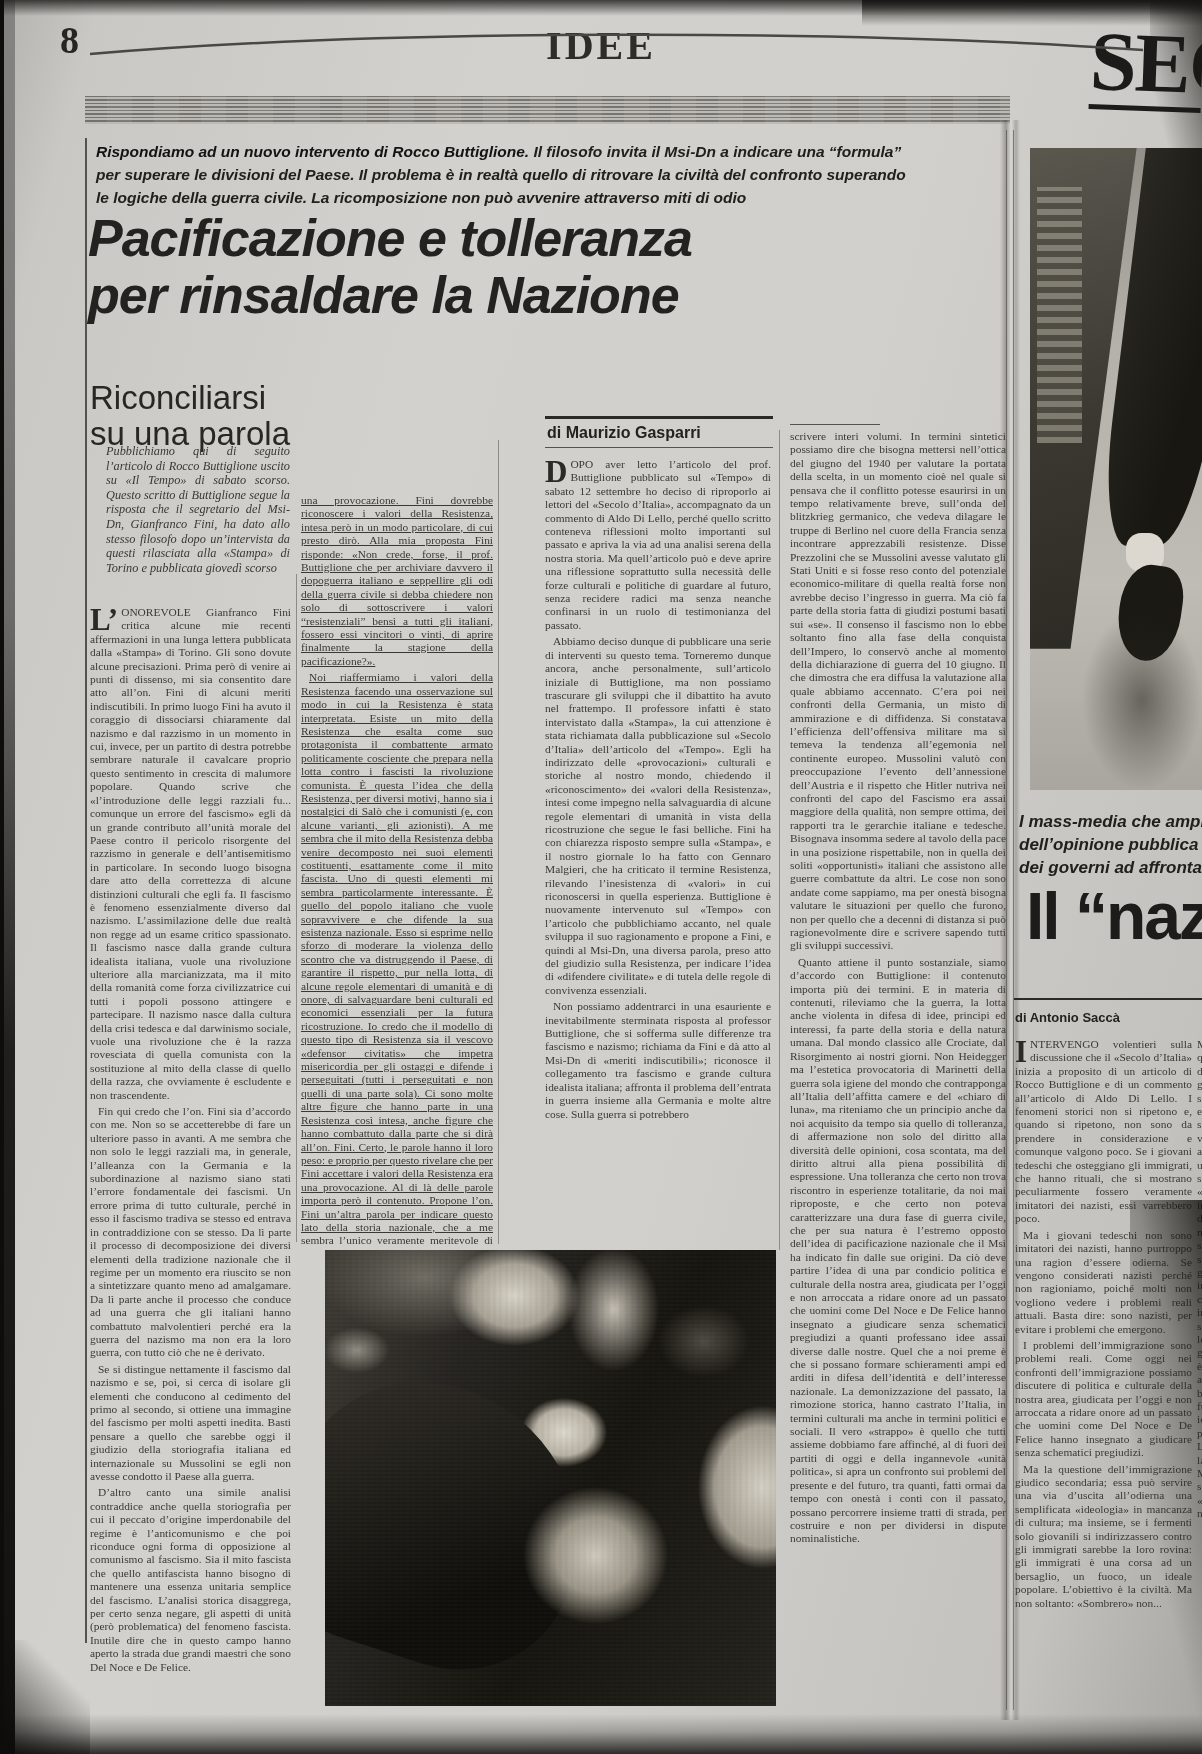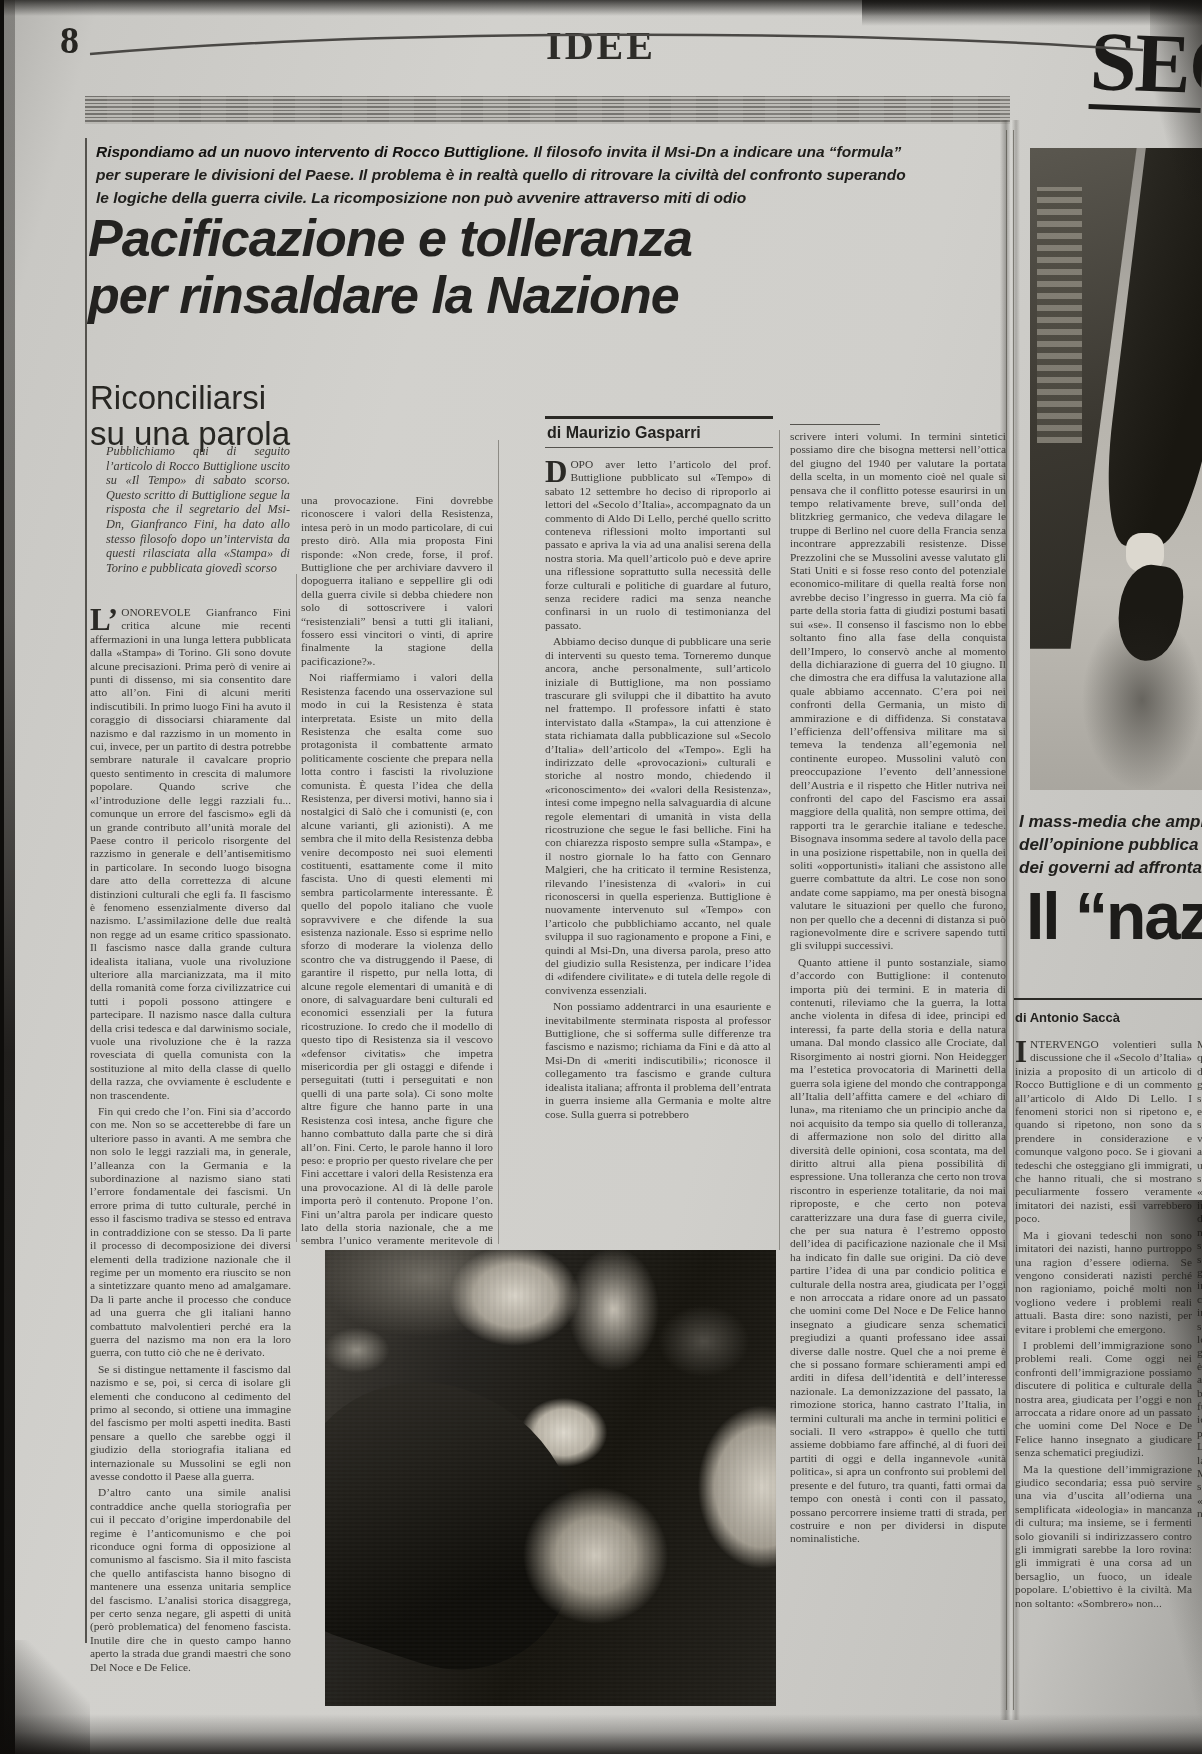--- a/index.html
+++ b/index.html
@@ -47,21 +47,21 @@
     font-weight:normal;font-size:33px;line-height:36px;color:#282723;}
   .ednote{left:106px;top:444px;width:184px;font-style:italic;font-size:12.3px;line-height:14.6px;
     text-align:justify;color:#3a3834;}
   .bodycol{font-size:11.4px;line-height:13.4px;text-align:justify;color:#3b3935;
     overflow:hidden;filter:blur(.22px);}
   .bodycol p{margin:0 0 3px 0;text-indent:8px;}
   .bodycol p.first{text-indent:0;}
   .dropcap::first-letter{float:left;font-size:31px;line-height:25px;font-weight:bold;
     padding:1px 3px 0 0;color:#2b2a26;}
   .col1{left:90px;top:574px;width:201px;height:1068px;margin-top:32px;}
-  .col2{left:301px;top:494px;width:192px;height:750px;}
+  .col2{left:301px;top:494px;width:192px;height:750px;text-decoration:underline;}
   .col3{left:545px;top:458px;width:226px;height:794px;}
   .col4{left:790px;top:430px;width:216px;height:1276px;}
   .byline-box{left:545px;top:416px;width:226px;border-top:3px solid #2b2a26;border-bottom:1px solid #55534e;
     font-family:"Liberation Sans",sans-serif;font-weight:bold;font-size:16px;color:#23221f;
     padding:5px 0 5px 2px;}
   .col4-toprule{left:790px;top:424px;width:90px;height:1px;background:#55534e;}
   
   .photo-crowd{left:325px;top:1250px;width:451px;height:456px;overflow:hidden;
     background:
       radial-gradient(90px 70px at 42% 10%,#d8d3c8 0%,#a8a296 45%,rgba(40,38,33,0) 72%),

